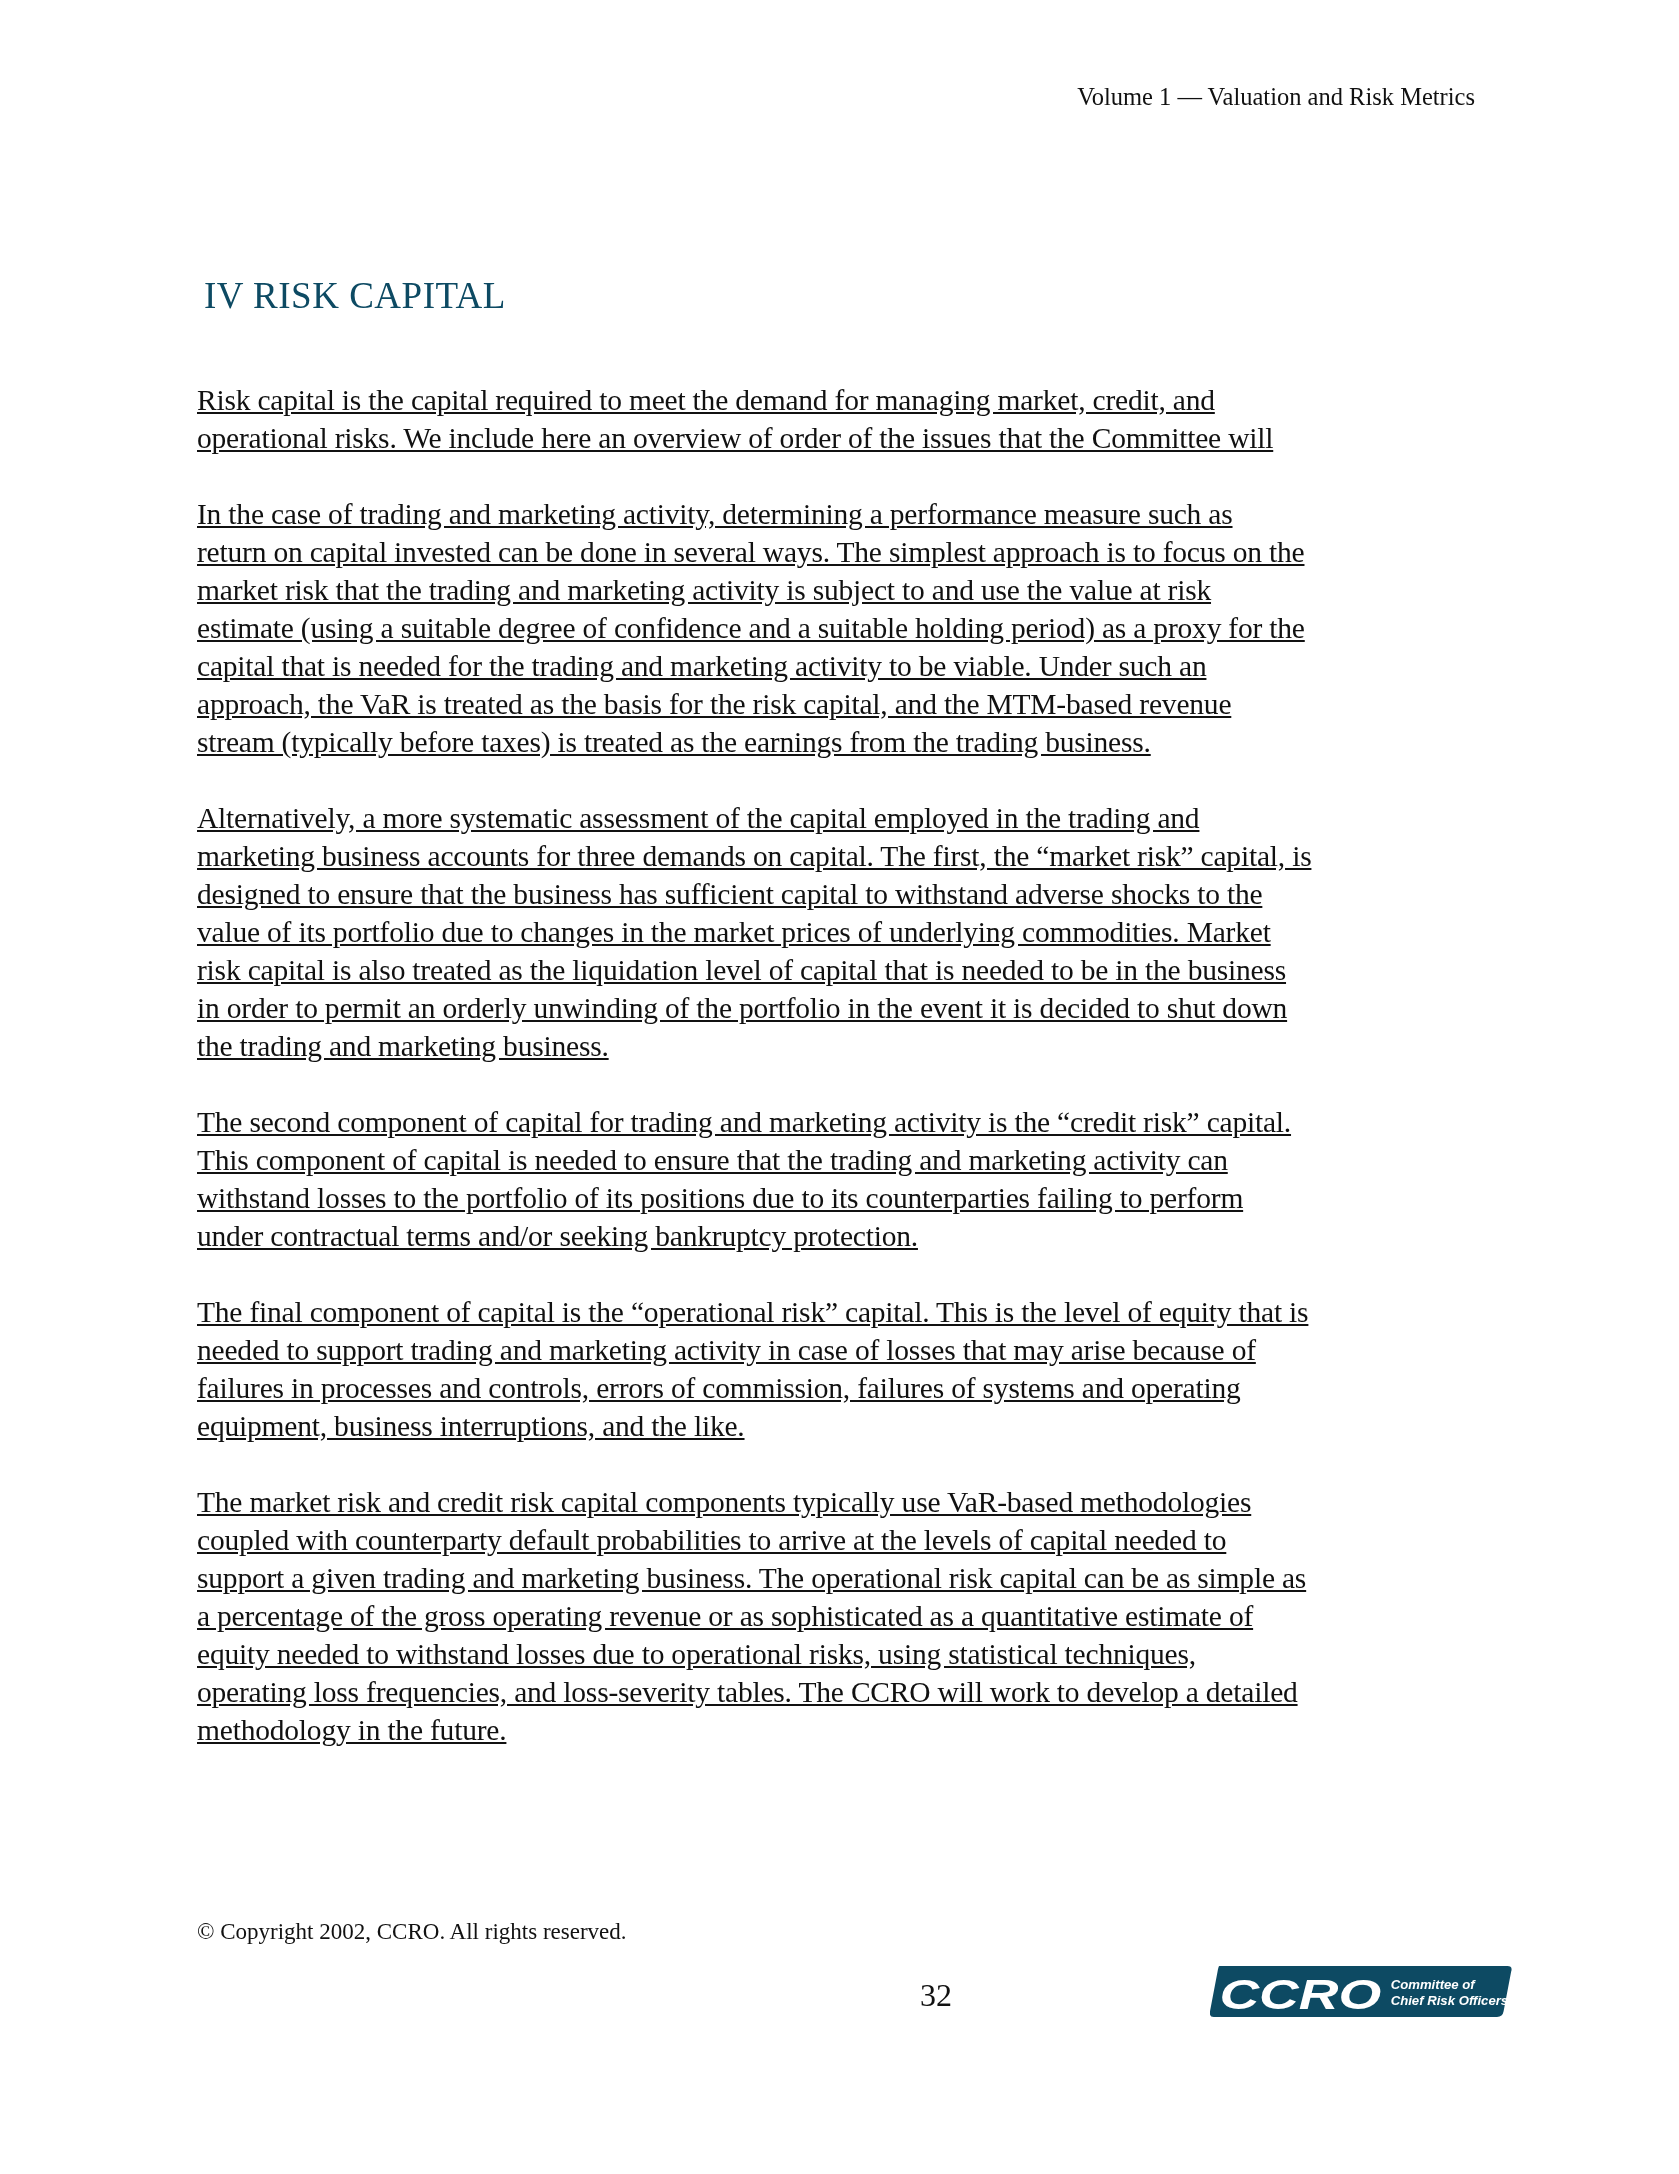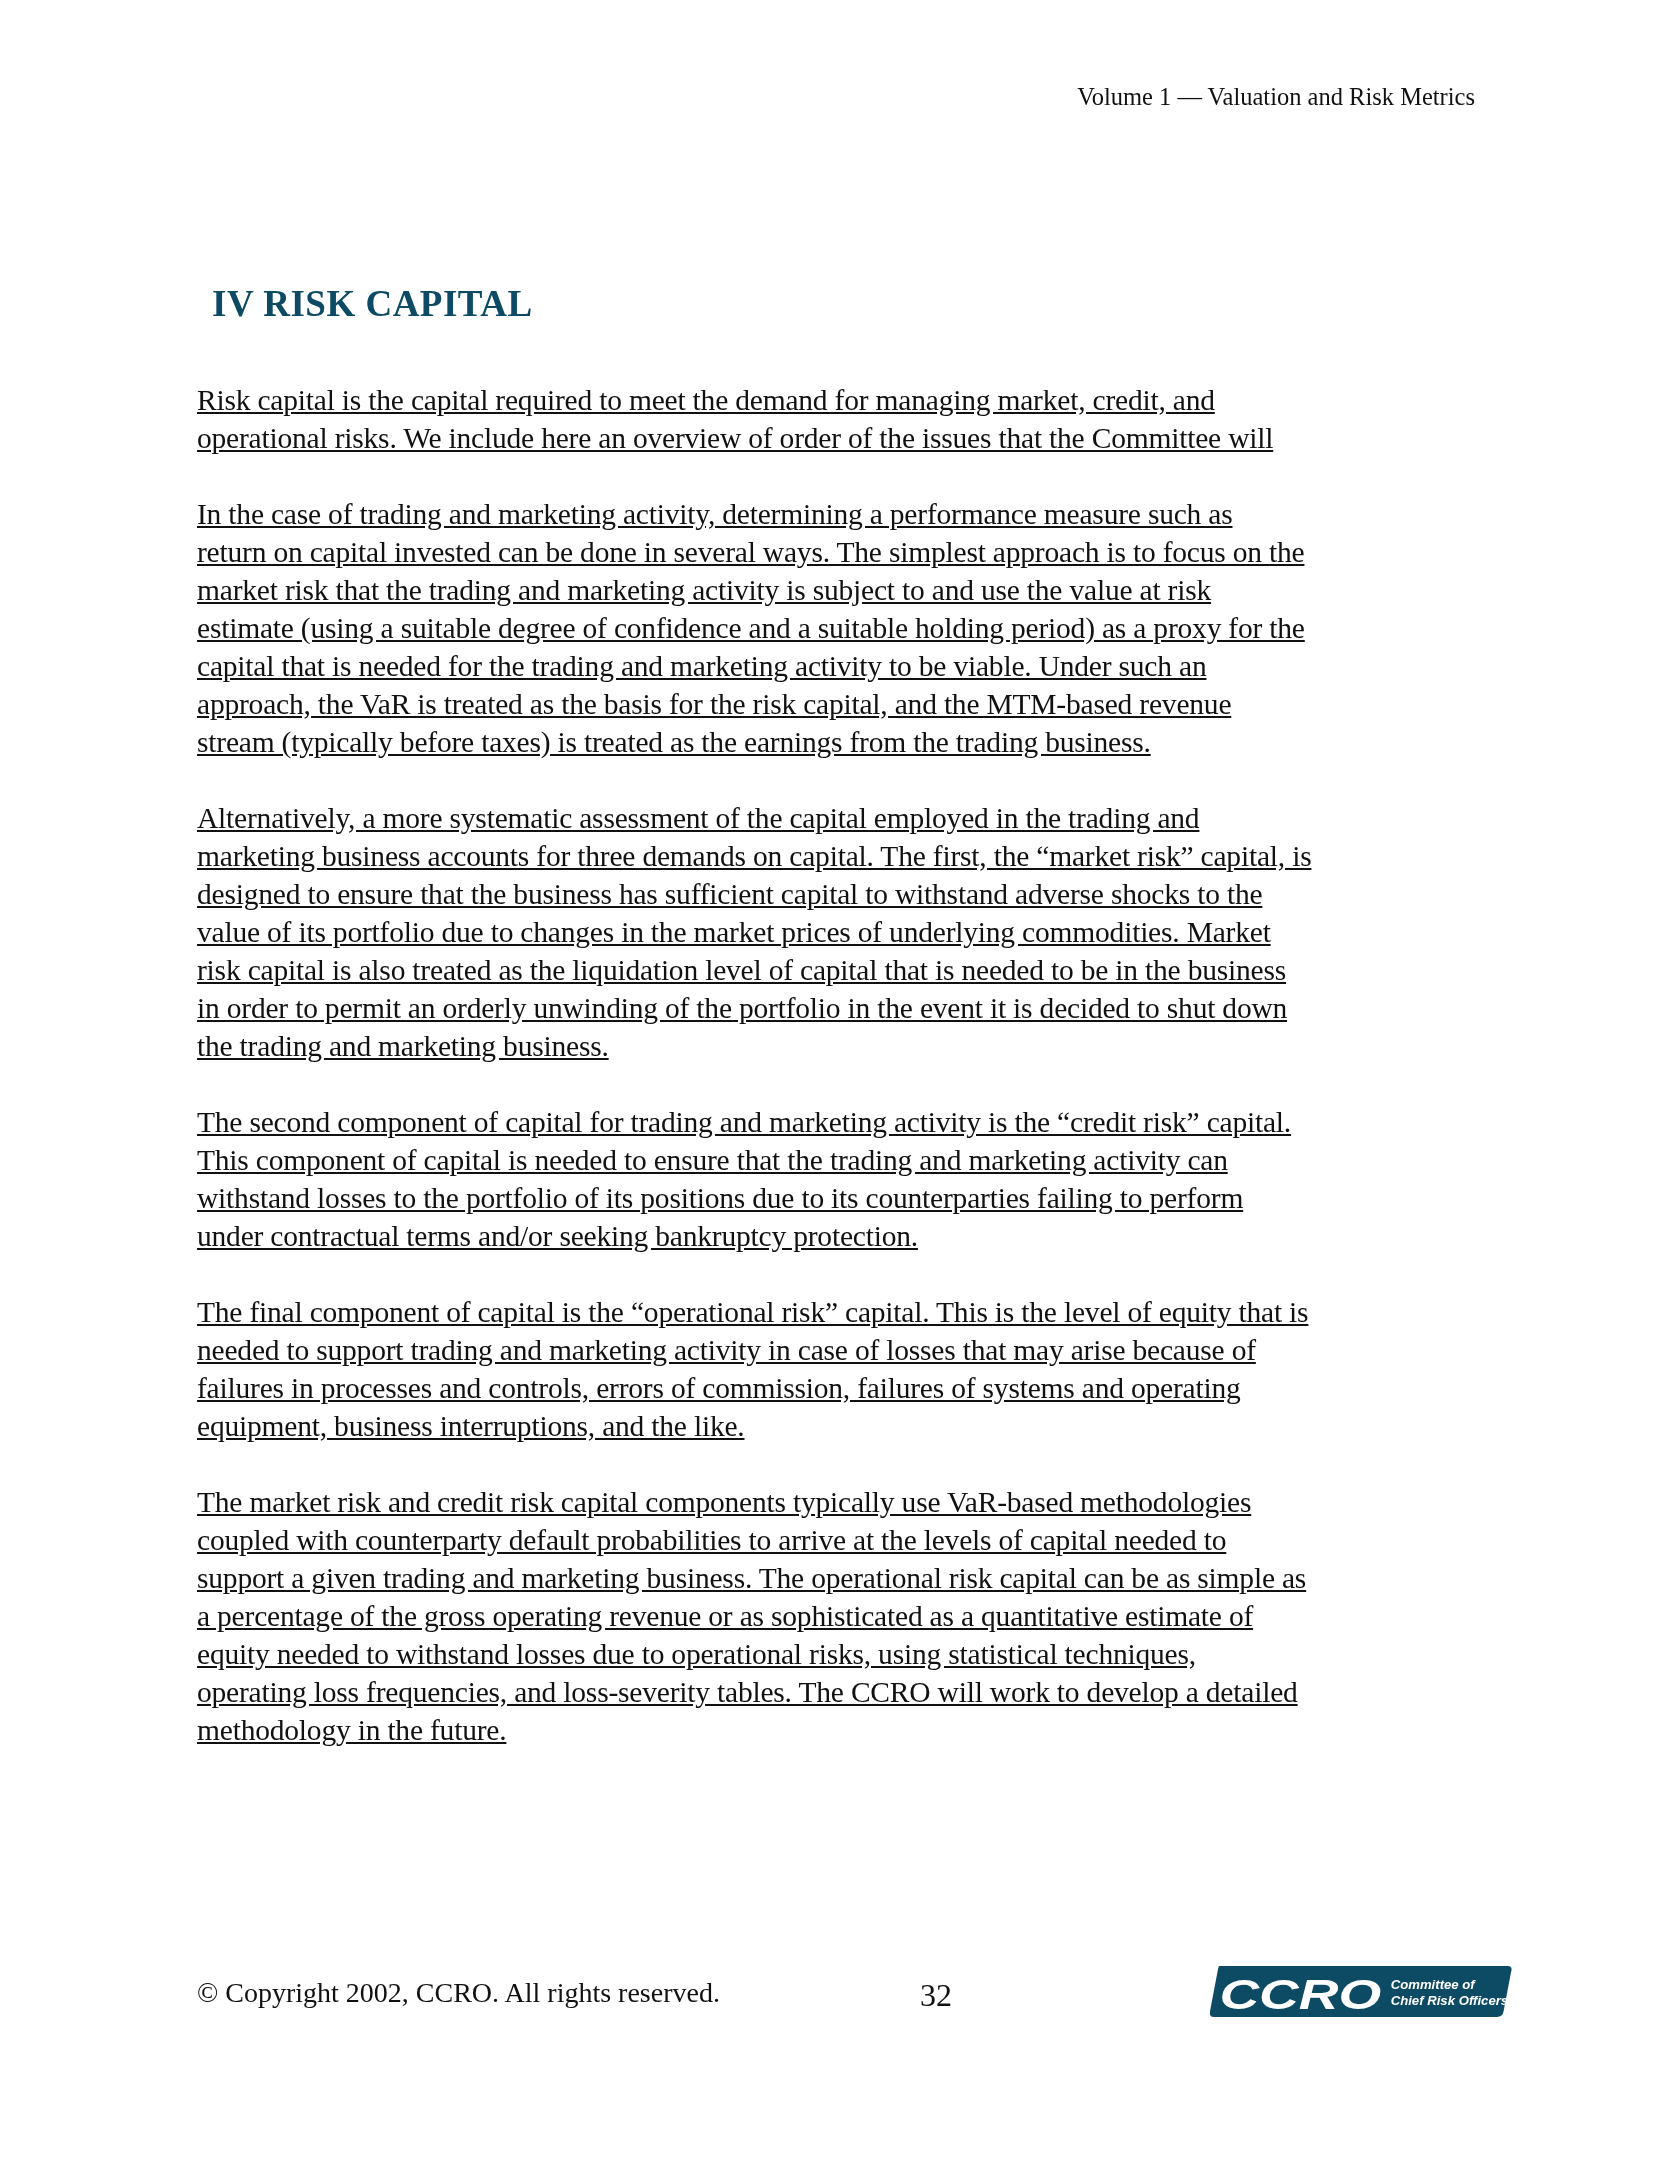--- a/index.html
+++ b/index.html
@@ -1,23 +1,23 @@
 <!DOCTYPE html>
 <html style="font-size:15px"><head>
 <meta charset="utf-8">
 <style>
   html, body { margin:0; padding:0; background:#ffffff; }
   body { width:1680px; height:2174px; position:relative; overflow:hidden;
          font-family:"Liberation Serif", "DejaVu Serif", serif; color:#111; }
   .running-head { position:absolute; top:83px; right:205px; font-size:24.5px; color:#111; }
-  .title { position:absolute; top:266px; left:196px; margin:16px; font-size:37px; font-weight:bold;
+  .title { position:absolute; top:266px; left:196px; margin:8px; font-size:37px; font-weight:normal;
            color:#0d4a63; letter-spacing:0.5px; }
   .body { position:absolute; top:381px; left:197px; width:1290px;text-decoration:underline; }
   .para { margin:0 0 38px 0; font-size:29.5px; line-height:38px; letter-spacing:-0.2px; }
-  .footer-copy { position:absolute; top:1977px; left:197px; font-size:28px; }
+  .footer-copy { position:absolute; top:1919px; left:197px; font-size:23px; }
   .footer-page { position:absolute; top:1977px; left:920px; font-size:32px; }
   .logo { position:absolute; top:1966px; left:1210px; width:303px; height:51px; }
 </style>
 </head>
 <body>
 
 <div class="running-head">Volume 1 — Valuation and Risk Metrics</div>
 
 <h1 class="title">IV  RISK CAPITAL</h1>
 

